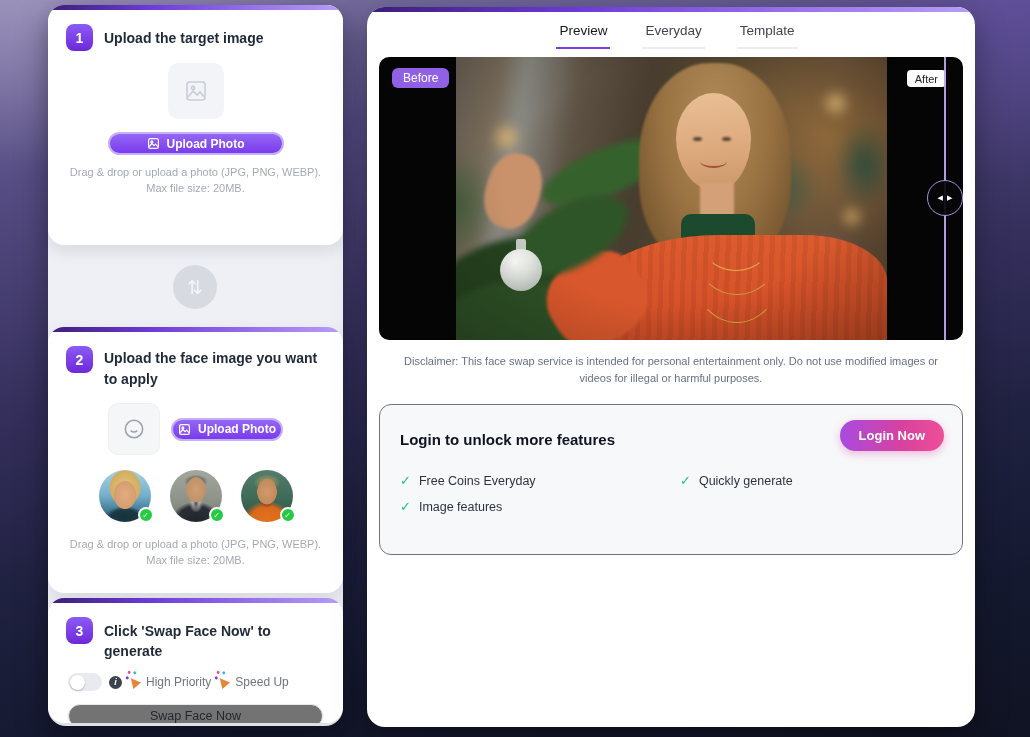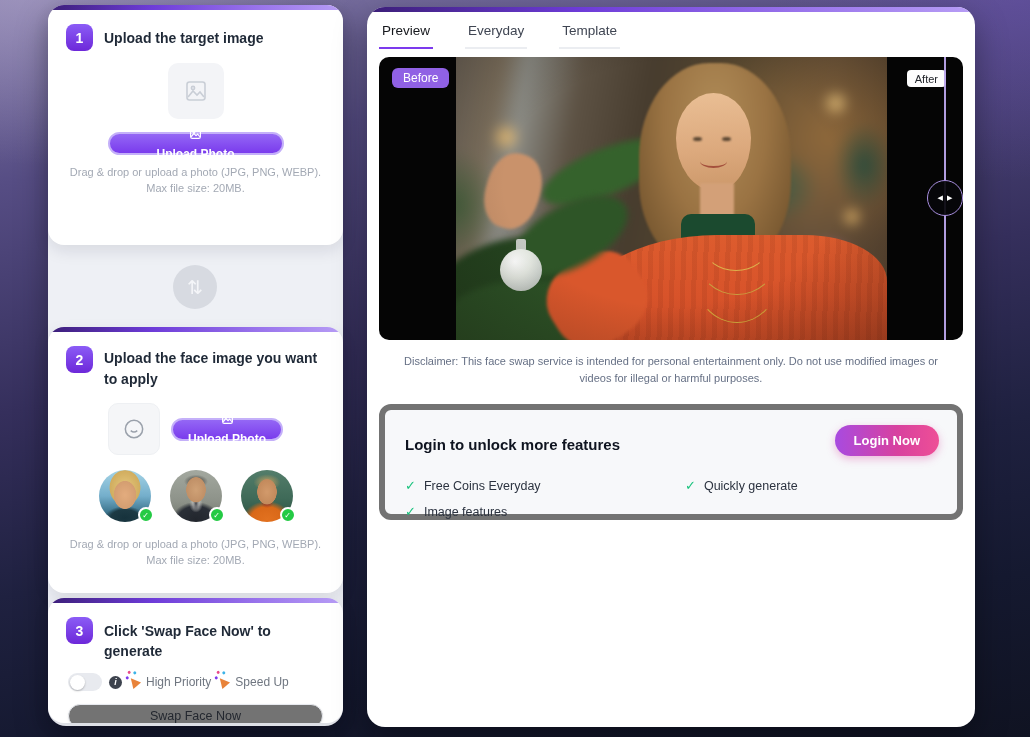--- a/index.html
+++ b/index.html
@@ -28,21 +28,21 @@
     background:linear-gradient(180deg,#8b5cf6,#6d28d9); font-size:14px; font-weight:bold;
     display:flex; align-items:center; justify-content:center; }
   .step-title { font-size:14px; font-weight:bold; color:#1f2937; line-height:20px; padding-top:4px; }
   .card2 .step-title { max-width:228px; line-height:21px; padding-top:2px; }
 
   .ph-box { width:56px; height:56px; margin:12px auto 0; background:#f3f4f7; border-radius:10px;
     display:flex; align-items:center; justify-content:center; }
   .btn-upload { display:flex; align-items:center; justify-content:center; gap:7px;
     width:176px; height:23px; margin:13px auto 0; border-radius:999px; cursor:pointer;
     background:linear-gradient(180deg,#9467f5,#7a3bed); border:2px solid #c4b0f9;
-    color:#fff; font-size:12px; font-weight:bold;flex-direction:column; }
+    color:#fff; font-size:12px; font-weight:bold; }
   .btn-outline { display:flex; align-items:center; justify-content:center;
     width:178px; height:22px; margin:13px auto 0; border-radius:999px; cursor:pointer;
     background:#fff; border:1px solid #e5e7ec; box-shadow:0 1px 2px rgba(0,0,0,.05);
     color:#374151; font-size:12px; }
   .hint { margin-top:9px; text-align:center; font-size:11px; color:#a3a9b4; line-height:16px; }
 
   .swap-circle { position:absolute; top:260px; left:125px; width:44px; height:44px;
     border-radius:50%; background:#d7dae1; display:flex; align-items:center; justify-content:center;
     color:#f4f5f8; font-size:19px; cursor:pointer; }
 
@@ -86,21 +86,21 @@
     border-bottom:10px solid #e8833a; transform:rotate(-40deg); position:relative; }
   .party::after { content:""; position:absolute; left:-4px; top:-4px; width:3px; height:3px;
     border-radius:50%; background:#7c3aed; box-shadow:5px -3px 0 #e84a8a, 9px 1px 0 #3bb3e8; }
   .btn-swap { display:flex; align-items:center; justify-content:center; width:255px; height:24px;
     margin:13px auto 0; border-radius:999px; background:#737373; border:1px solid #e7e9ee;
     box-shadow:0 1px 3px rgba(0,0,0,.06); font-size:12.5px; color:#23272f; cursor:pointer; }
 
   
   .right-panel { position:absolute; left:367px; top:7px; width:608px; height:720px;
     background:#fff; border-radius:18px; box-shadow:0 12px 32px rgba(0,0,0,.35); overflow:hidden; }
-  .tabbar { display:flex; gap:32px; padding:14px 0 0 12px; }
+  .tabbar { display:flex; gap:32px; padding:14px 0 0 12px;justify-content:center; }
   .tab { font-size:13.5px; color:#3f4552; padding:2px 3px 9px; border-bottom:2px solid #ebedf1; cursor:pointer; }
   .tab.active { color:#16181d; border-bottom-color:#7c3aed; }
 
   .compare { position:absolute; left:12px; top:50px; width:584px; height:283px;
     background:#050505; border-radius:10px; overflow:hidden; }
   .photo { position:absolute; left:77px; top:0; width:431px; height:283px; overflow:hidden; }
   .photo .bg { position:absolute; inset:-12px; filter:blur(6px);
     background:
       radial-gradient(circle 22px at 62px 92px, #f0c070 0%, rgba(240,192,112,0) 70%),
       radial-gradient(circle 14px at 30px 250px, #e8b668 0%, rgba(232,182,104,0) 70%),
@@ -157,22 +157,22 @@
   .badge-after { position:absolute; right:17px; top:13px; background:#fdfdfd; color:#22252b;
     font-size:11px; padding:2.5px 8px; border-radius:4px; }
   .slider-line { position:absolute; left:565px; top:0; bottom:0; width:2px; background:rgba(186,165,236,.95); cursor:ew-resize; }
   .slider-handle { position:absolute; left:548px; top:123px; width:36px; height:36px; border-radius:50%;
     background:rgba(6,6,10,.92); border:1.5px solid #a98fe0; display:flex; align-items:center;
     justify-content:center; gap:4px; color:#fff; font-size:7px; cursor:ew-resize; }
 
   .disclaimer { position:absolute; left:12px; top:346px; width:584px; text-align:center;
     font-size:11px; color:#667085; line-height:17px; padding:0 8px; }
 
-  .login-card { position:absolute; left:12px; top:397px; width:584px; height:116px;
-    background:#f7f8fa; border-radius:12px; border:6px solid #737373; }
+  .login-card { position:absolute; left:12px; top:397px; width:584px; height:151px;
+    background:#f7f8fa; border-radius:12px; border:1px solid #737373; }
   .login-title { position:absolute; left:20px; top:26px; font-size:15px; font-weight:bold; color:#0f1420; }
   .btn-login { position:absolute; right:18px; top:15px; padding:8px 19px; border-radius:999px;
     background:linear-gradient(90deg,#a84be0 0%,#d8419f 60%,#ee4f96 100%);
     color:#fff; font-size:13px; font-weight:bold; cursor:pointer; box-shadow:0 3px 8px rgba(216,65,159,.35); }
   .feature { position:absolute; display:flex; align-items:center; gap:8px; font-size:12.5px; color:#2c3340; }
   .f1 { left:20px; top:68px; } .f2 { left:300px; top:68px; } .f3 { left:20px; top:94px; }
   .check { color:#19c37d; font-size:13px; font-weight:bold; }
 
   svg { display:block; }
 </style>

